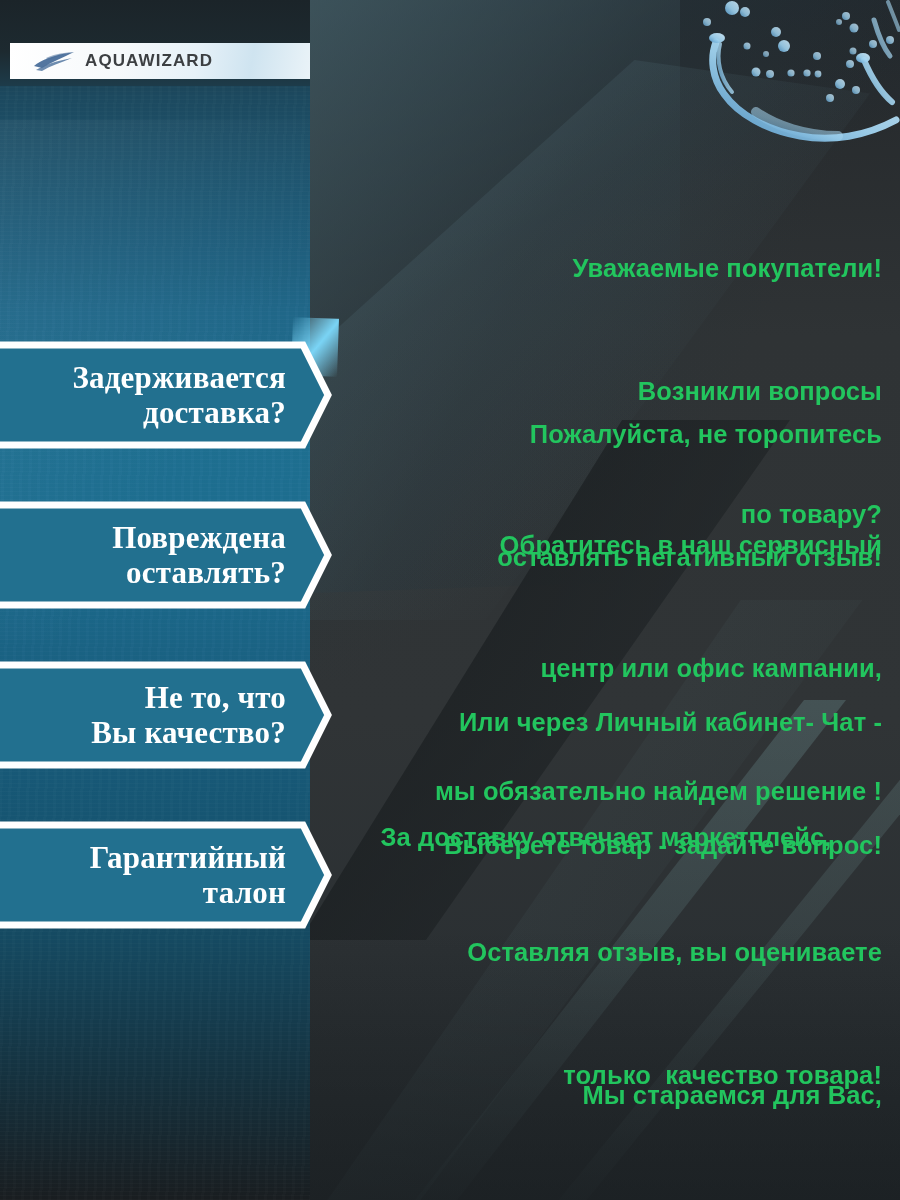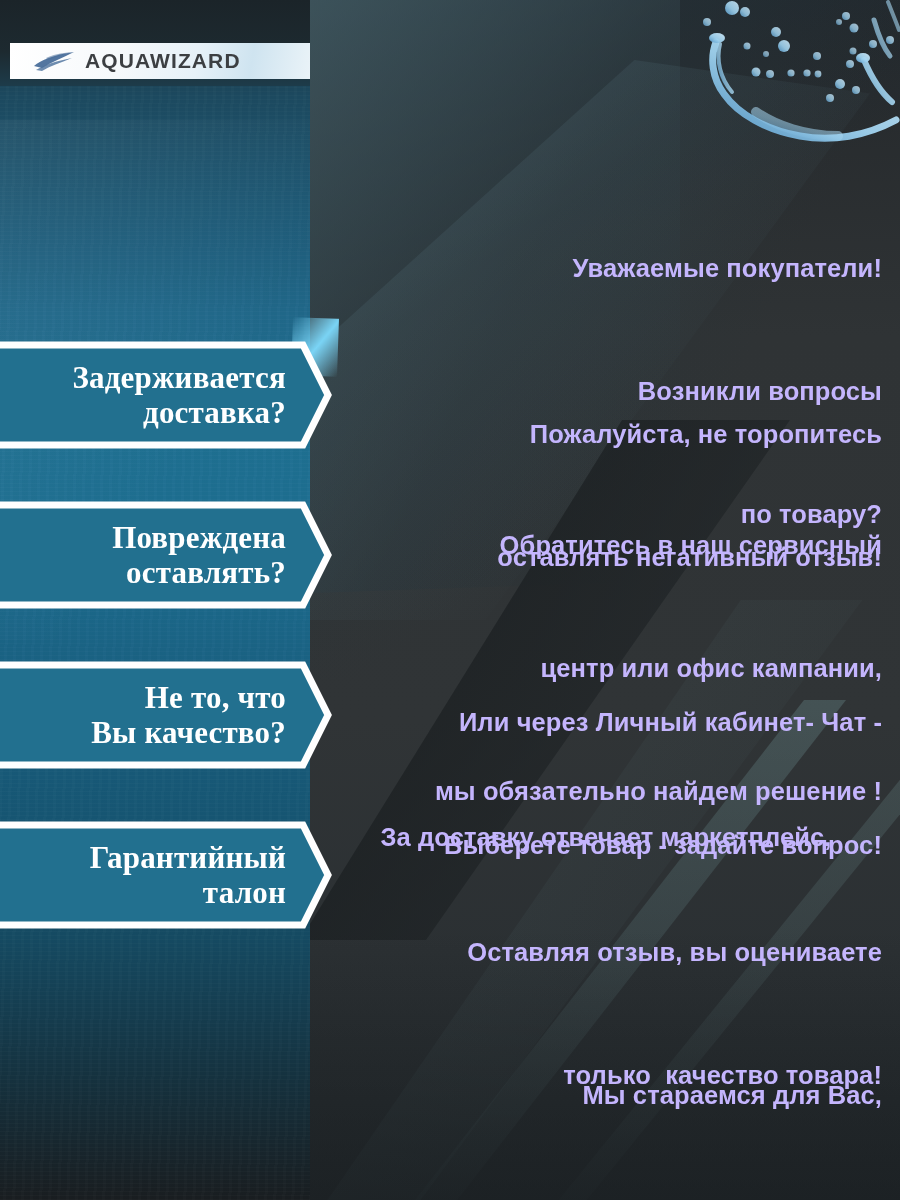--- a/index.html
+++ b/index.html
@@ -135,21 +135,21 @@
     left:10px; top:43px;
     width:300px; height:36px;
     background:linear-gradient(100deg,#ffffff 0%,#f6f9fb 36%,#e6f1f8 62%,#cfe4f0 80%,#eaf3f8 100%);
     display:flex; align-items:center;
     padding-left:22px;
   }
   .logo-mark { width:44px; height:22px; flex:0 0 auto; margin-right:9px; }
   .logo-word {
     font-family:"Liberation Sans", sans-serif;
     font-weight:bold;
-    font-size:21px;
+    font-size:17px;
     letter-spacing:1.1px;
     color:#3c3f42;
     white-space:nowrap;
   }
 
   
   .banner {
     position:absolute;
     left:-4px;
     width:336px;
@@ -186,21 +186,21 @@
   
   .right-col {
     position:absolute;
     left:330px; top:0;
     width:570px; height:1200px;
   }
   .para {
     position:absolute;
     right:18px;
     width:552px;
-    color:#c4b5fd;
+    color:#22c55e;
     font-family:"Liberation Sans", sans-serif;
     font-weight:bold;
     font-size:25.5px;
     line-height:41px;
     text-align:right;
     letter-spacing:.1px;
     white-space:pre-wrap;
   }
   .para .ln { display:block; }
 

